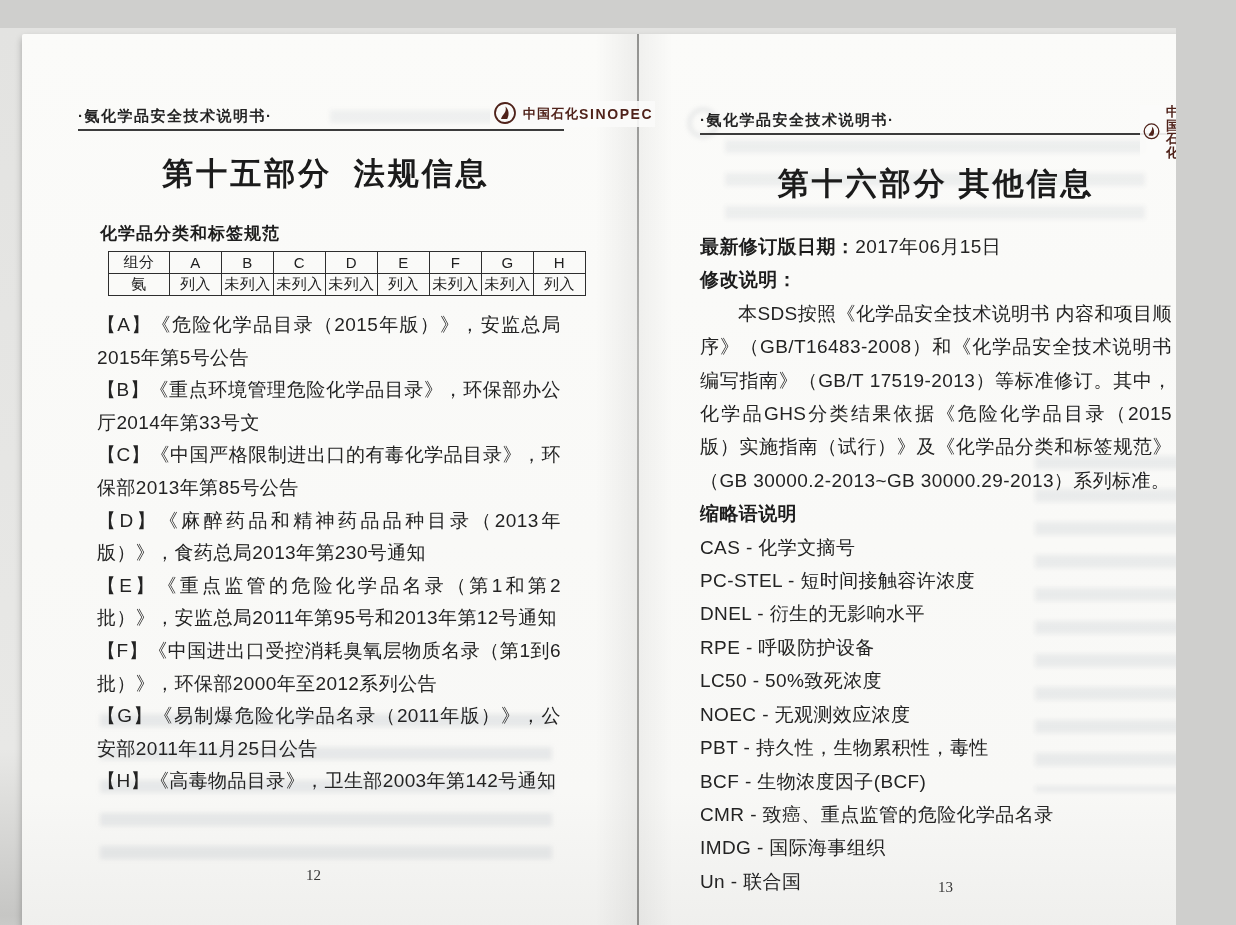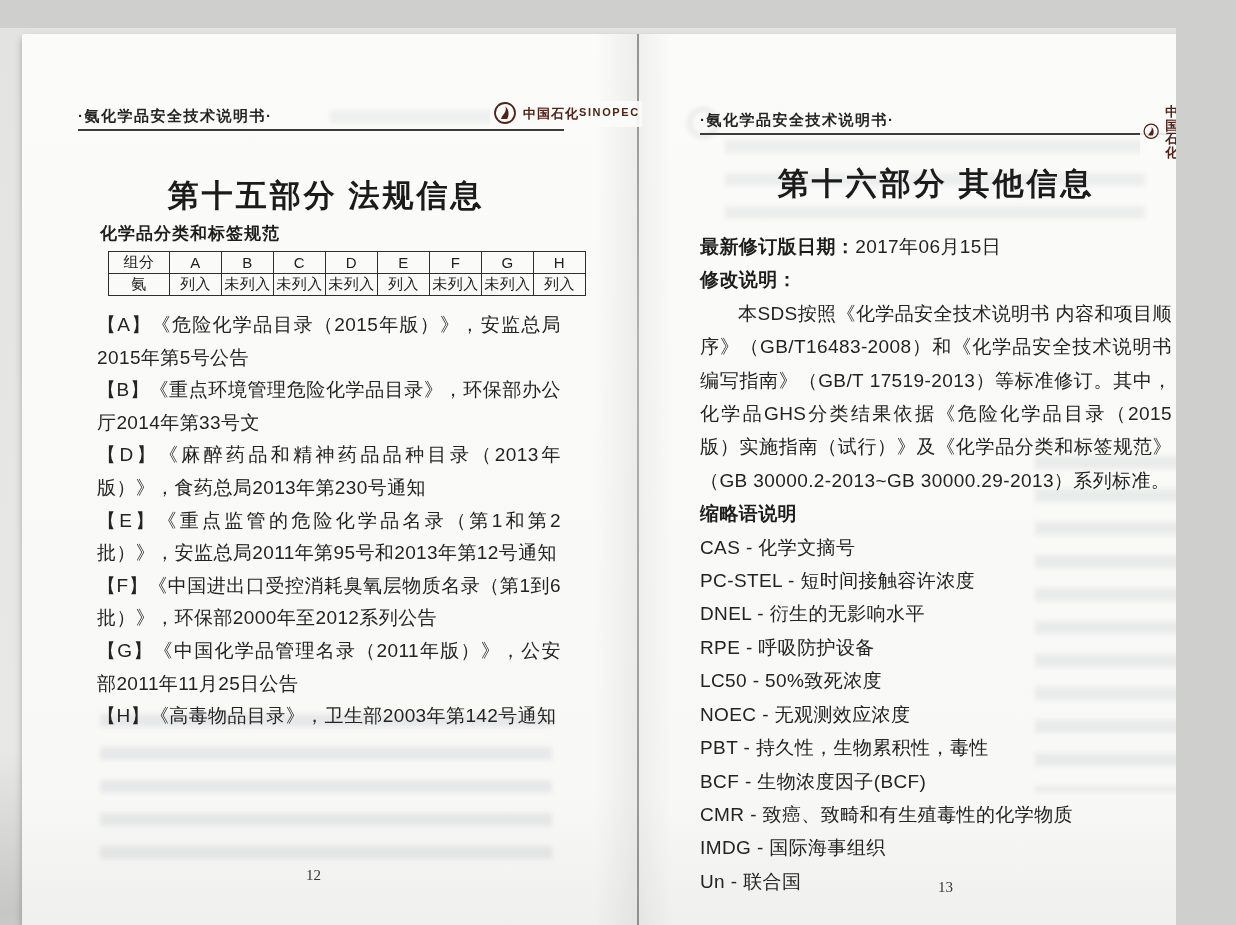--- a/index.html
+++ b/index.html
@@ -25,25 +25,25 @@
   .hdr-right{left:700px;top:83px;}
   .header-rule{position:absolute;height:2px;background:#3c3c3c;}
   .rule-left{left:78px;top:101px;width:486px;}
   .rule-right{left:700px;top:105px;width:527px;}
 
   .logo{position:absolute;display:flex;align-items:center;gap:5px;background:rgba(251,251,249,.9);padding:0 2px;}
   .logo-a{left:490px;top:73px;}
   .logo-b{left:1140px;top:77px;}
   .logo-text{display:flex;flex-direction:row;line-height:1.05;}
   .logo-cn{font-weight:bold;font-size:13px;color:#4f221a;letter-spacing:1px;}
-  .logo-en{font-weight:bold;font-size:11px;color:#4f221a;letter-spacing:1.6px;}
+  .logo-en{font-weight:bold;font-size:14px;color:#4f221a;letter-spacing:1.6px;}
 
   .section-title{position:absolute;font-family:"Liberation Serif","DejaVu Serif",serif;
     font-weight:bold;font-size:31px;letter-spacing:3px;color:#1b1b1b;text-align:center;}
-  .title-left{left:92px;top:147px;width:468px;}
+  .title-left{left:92px;top:125px;width:468px;font-family:Liberation Mono, monospace;}
   .title-right{left:700px;top:135px;width:472px;}
 
   .table-title{position:absolute;left:100px;top:194px;font-weight:bold;font-size:17px;letter-spacing:1px;color:#1e1e1e;}
   table.cmt{position:absolute;left:108px;top:223px;border-collapse:collapse;font-size:15px;text-align:center;color:#202020;}
   table.cmt td{border:1.6px solid #2e2e2e;padding:0 2px;height:21px;letter-spacing:.5px;white-space:nowrap;}
   table.cmt td.c0{min-width:56px;}
   table.cmt td.cn{min-width:47px;}
 
   .legal{position:absolute;left:97px;top:281px;width:464px;font-size:19px;line-height:32.6px;
     text-align:justify;letter-spacing:.4px;color:#232323;}
@@ -126,24 +126,25 @@
       <td class="cn">未列入</td>
       <td class="cn">未列入</td>
       <td class="cn">列入</td>
     </tr>
   </tbody>
     </table>
 
   <div class="legal">
     <p>【A】《危险化学品目录（2015年版）》，安监总局2015年第5号公告</p>
     <p>【B】《重点环境管理危险化学品目录》，环保部办公厅2014年第33号文</p>
+    <p>【C】《中国严格限制进出口的有毒化学品目录》，环保部2013年第85号公告</p>
     <p>【D】《麻醉药品和精神药品品种目录（2013年版）》，食药总局2013年第230号通知</p>
     <p>【E】《重点监管的危险化学品名录（第1和第2批）》，安监总局2011年第95号和2013年第12号通知</p>
     <p>【F】《中国进出口受控消耗臭氧层物质名录（第1到6批）》，环保部2000年至2012系列公告</p>
-    <p>【G】《中国化学品管理名录（2011年版）》，公安部2011年11月25日公告</p>
+    <p>【G】《易制爆危险化学品名录（2011年版）》，公安部2011年11月25日公告</p>
     <p>【H】《高毒物品目录》，卫生部2003年第142号通知</p>
   </div>
 
   <div class="pagenum pn-left">12</div>
 
   <div class="page-header hdr-right">·氨化学品安全技术说明书·</div>
   <div class="header-rule rule-right"></div>
 
   <div class="logo logo-b">
     <svg width="26" height="26" viewBox="0 0 26 26">
@@ -167,20 +168,20 @@
     <div class="bold">缩略语说明</div>
     <div class="abbrev">
       <div>CAS - 化学文摘号</div>
       <div>PC-STEL - 短时间接触容许浓度</div>
       <div>DNEL - 衍生的无影响水平</div>
       <div>RPE - 呼吸防护设备</div>
       <div>LC50 - 50%致死浓度</div>
       <div>NOEC - 无观测效应浓度</div>
       <div>PBT - 持久性，生物累积性，毒性</div>
       <div>BCF - 生物浓度因子(BCF)</div>
-      <div>CMR - 致癌、致畸和有生殖毒性的化学物质</div>
+      <div>CMR - 致癌、重点监管的危险化学品名录</div>
       <div>IMDG - 国际海事组织</div>
       <div>Un - 联合国</div>
     </div>
   </div>
 
   <div class="pagenum pn-right">13</div>
 </div>
 
 </body></html>

